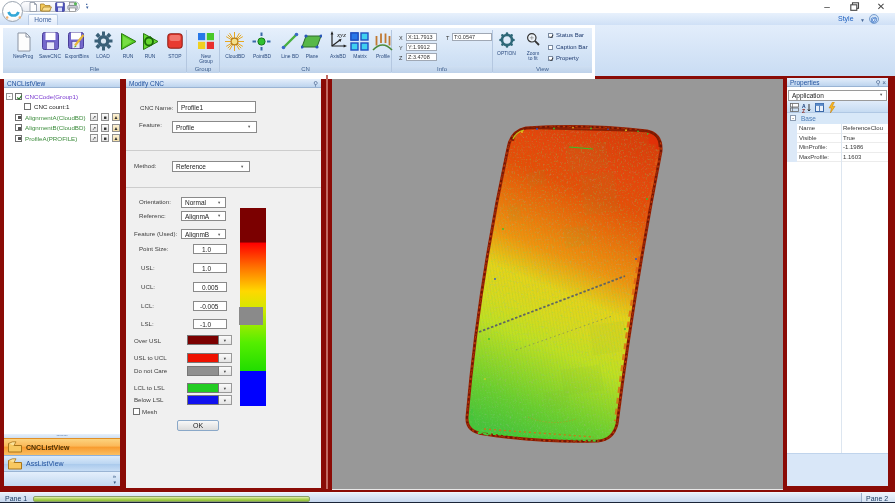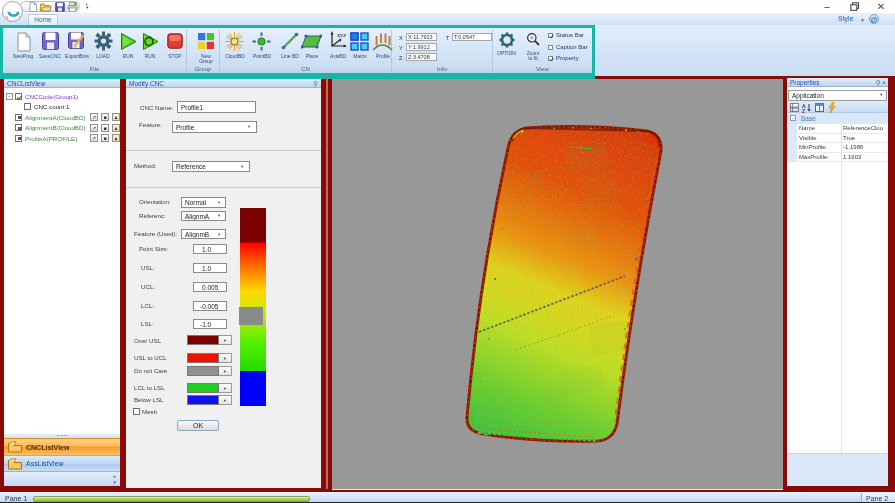--- a/index.html
+++ b/index.html
@@ -10,21 +10,21 @@
   .cb svg { position:absolute; left:-0.5px; top:-0.5px; display:block; }
   
   #titlestrip { left:0; top:0; width:895px; height:13px; background:#ffffff; }
   #tabstrip { left:0; top:13px; width:895px; height:12px; background:linear-gradient(#e8f1fc,#cfe0f6); }
   #ribbonfill { left:594px; top:25px; width:301px; height:51px; background:linear-gradient(#e2edfb,#c9dcf3); }
   #orb { left:2px; top:1px; width:21px; height:21px; border-radius:50%; background:radial-gradient(circle at 50% 35%, #ffffff 55%, #e8e8ec); border:1px solid #9aa4b0; z-index:5; }
   #orb svg { position:absolute; left:0; top:0; }
   #qat { left:20px; top:1px; width:60px; height:11px; border:1px solid #b8bec8; border-radius:6px; background:linear-gradient(#fdfdfe,#e9ecf2); z-index:4; }
   .winbtn { top:2px; width:12px; height:10px; color:#444; font-size:10px; line-height:9px; text-align:center; }
   
-  #ribbon { left:0; top:25px; width:595px; height:54px; background:#14b8a6; }
+  #ribbon { left:0; top:25px; width:595px; height:54px; background:#ffffff; }
   #ribbonin { position:absolute; left:3px; top:3px; width:589px; height:45px; background:linear-gradient(#e6f0fc 0%, #d4e4f6 55%, #c7daf1 100%); }
   .rlabel { position:absolute; font-size:6px; color:#2a4a7e; text-align:center; white-space:nowrap; transform:scale(0.82); transform-origin:center; }
   .rgroupstrip { position:absolute; top:38px; height:7px; background:linear-gradient(#cfdff2,#bed2ea); color:#40618f; font-size:6px; text-align:center; line-height:7px; }
   .rsep { position:absolute; top:2px; width:1px; height:42px; background:#b4c7e0; }
   .infobox { position:absolute; width:31px; height:8px; background:#fff; border:1px solid #a0a8b4; font-size:5.5px; color:#333; line-height:6.5px; padding-left:1px; white-space:nowrap; overflow:hidden; }
   .infolbl { position:absolute; font-size:5.5px; color:#333; }
   .vcheck { position:absolute; width:5px; height:5px; background:#fff; border:1px solid #7a8aa0; }
   .vcheck svg { position:absolute; left:-0.5px; top:-0.5px; display:block; }
   .vchecktext { position:absolute; font-size:6px; color:#1e3a6e; white-space:nowrap; }
   

